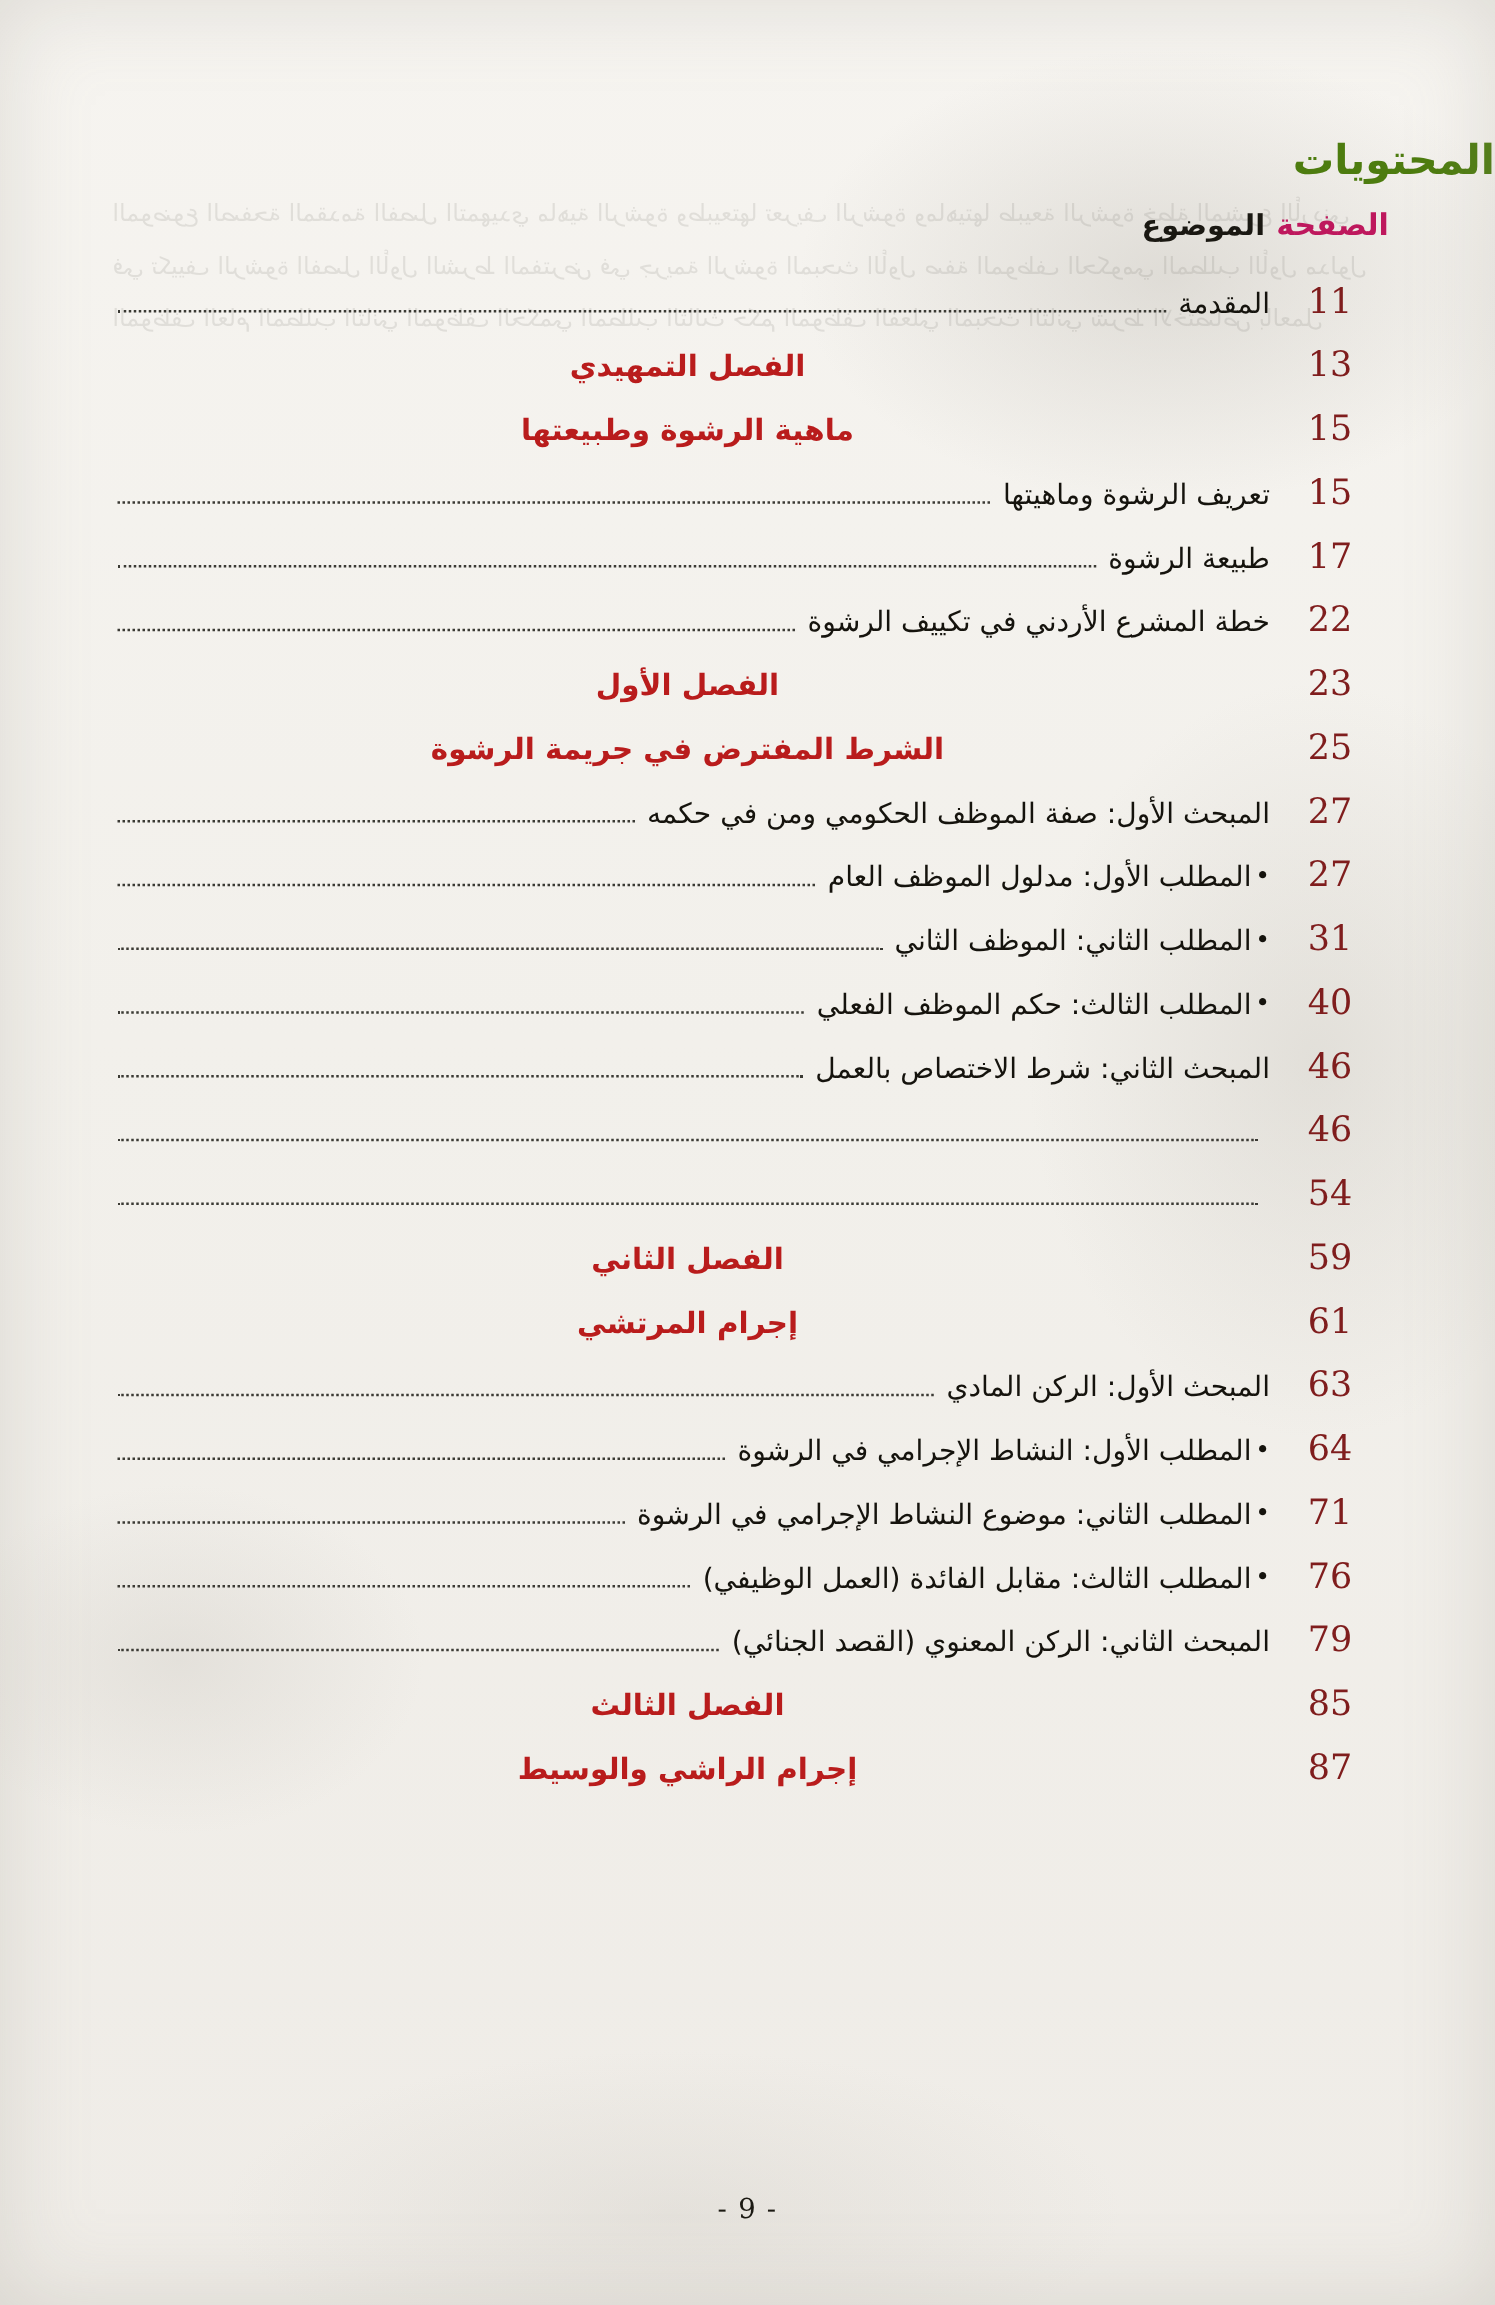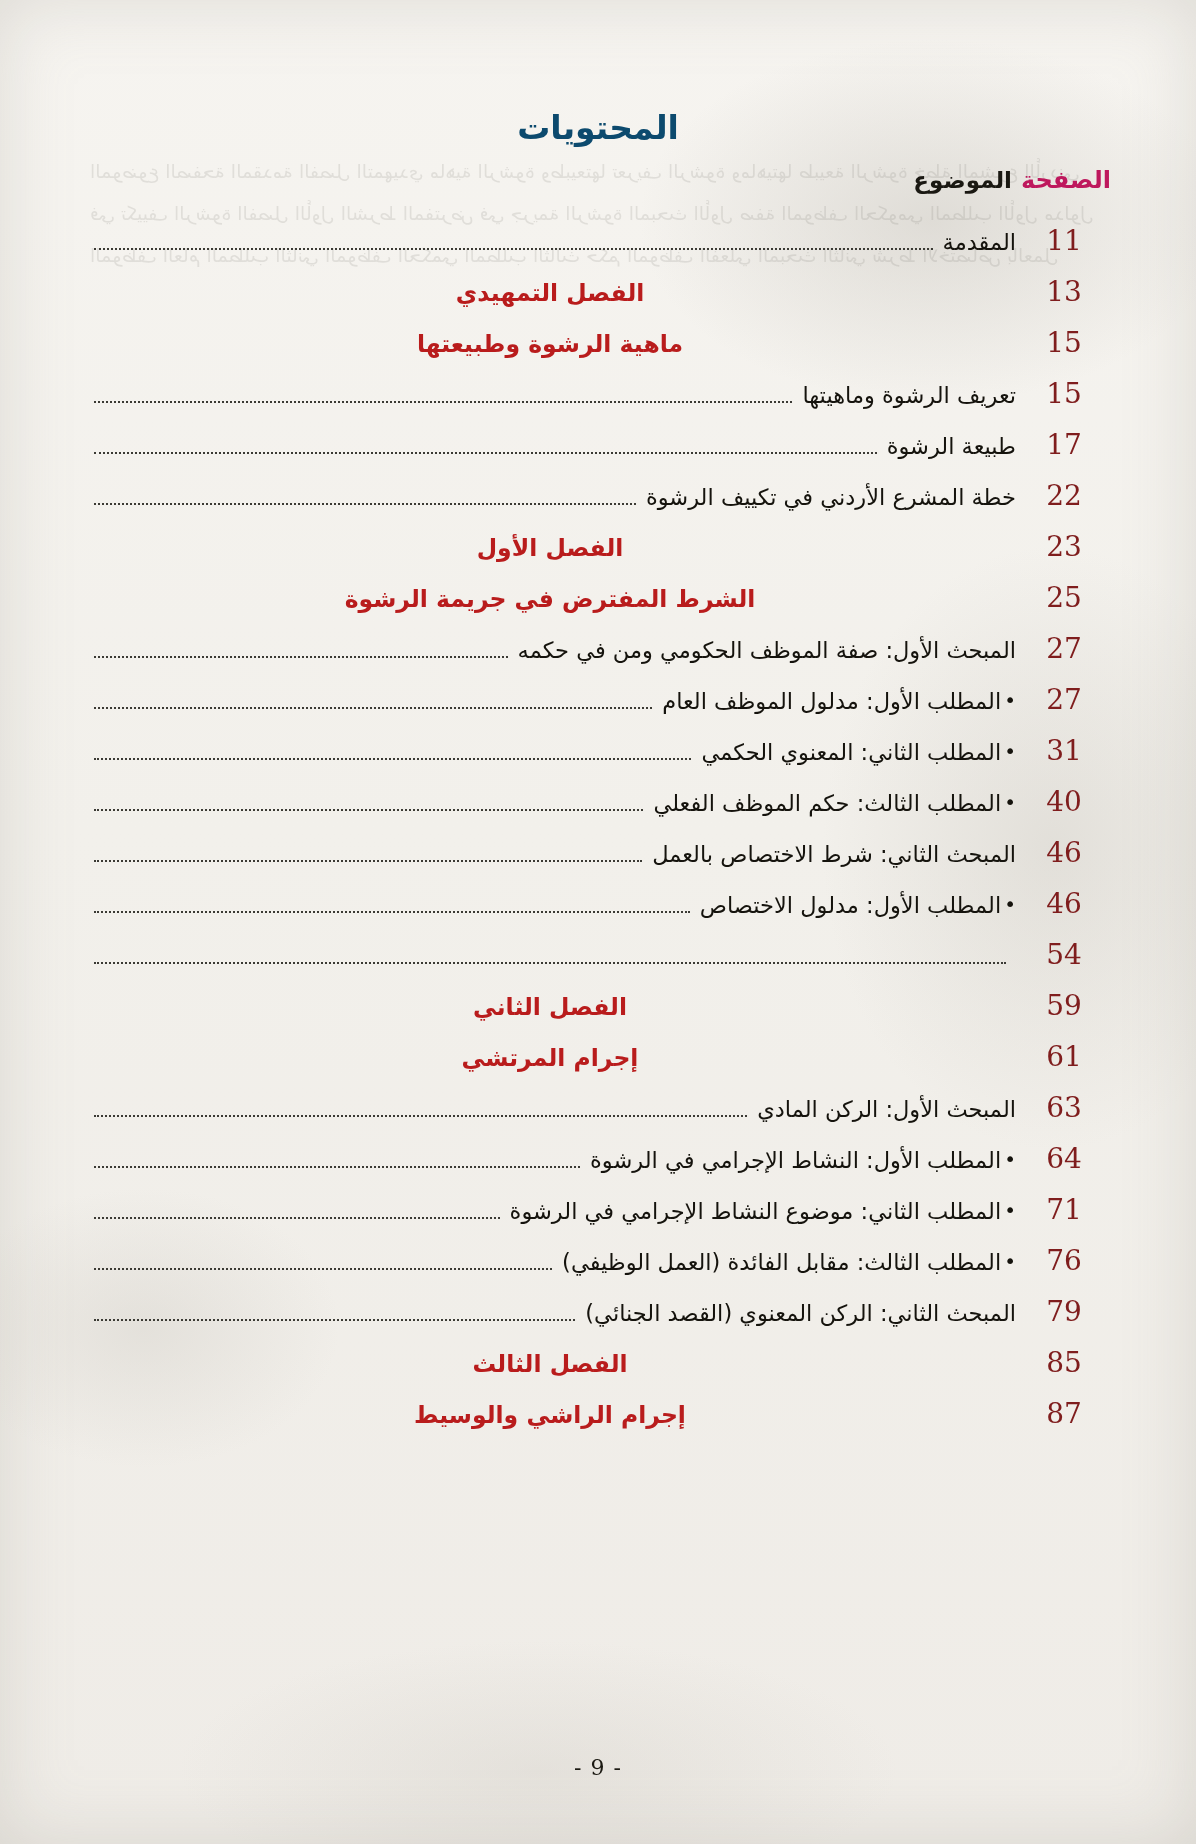--- a/index.html
+++ b/index.html
@@ -43,24 +43,23 @@
   }
   .page {
     position: absolute;
     inset: 0;
   }
   .title {
     position: absolute;
     top: 108px;
     left: 0;
     right: 0;
-    text-align: center;
     font-size: 33px;
     font-weight: bold;
-    color: #0c4a6e;
+    color: #4d7c0f;
     letter-spacing: 0px;
   }
   .toc {
     position: absolute;
     top: 166px;
     right: 84px;
     left: 84px;
   }
   .hdr-row {
     display: flex;
@@ -232,42 +231,41 @@
         <div class="row sub">
           <div class="num">27</div>
           <div class="entry">
             <span class="label">المطلب الأول: مدلول الموظف العام</span>
             <span class="dots"></span>
           </div>
         </div>
         <div class="row sub">
           <div class="num">31</div>
           <div class="entry">
-            <span class="label">المطلب الثاني: المعنوي الحكمي</span>
+            <span class="label">المطلب الثاني: الموظف الثاني</span>
             <span class="dots"></span>
           </div>
         </div>
         <div class="row sub">
           <div class="num">40</div>
           <div class="entry">
             <span class="label">المطلب الثالث: حكم الموظف الفعلي</span>
             <span class="dots"></span>
           </div>
         </div>
         <div class="row">
           <div class="num">46</div>
           <div class="entry">
             <span class="label">المبحث الثاني: شرط الاختصاص بالعمل</span>
             <span class="dots"></span>
           </div>
         </div>
         <div class="row sub">
           <div class="num">46</div>
           <div class="entry">
-            <span class="label">المطلب الأول: مدلول الاختصاص</span>
             <span class="dots"></span>
           </div>
         </div>
         <div class="row sub">
           <div class="num">54</div>
           <div class="entry">
             <span class="dots"></span>
           </div>
         </div>
         <div class="row heading">

